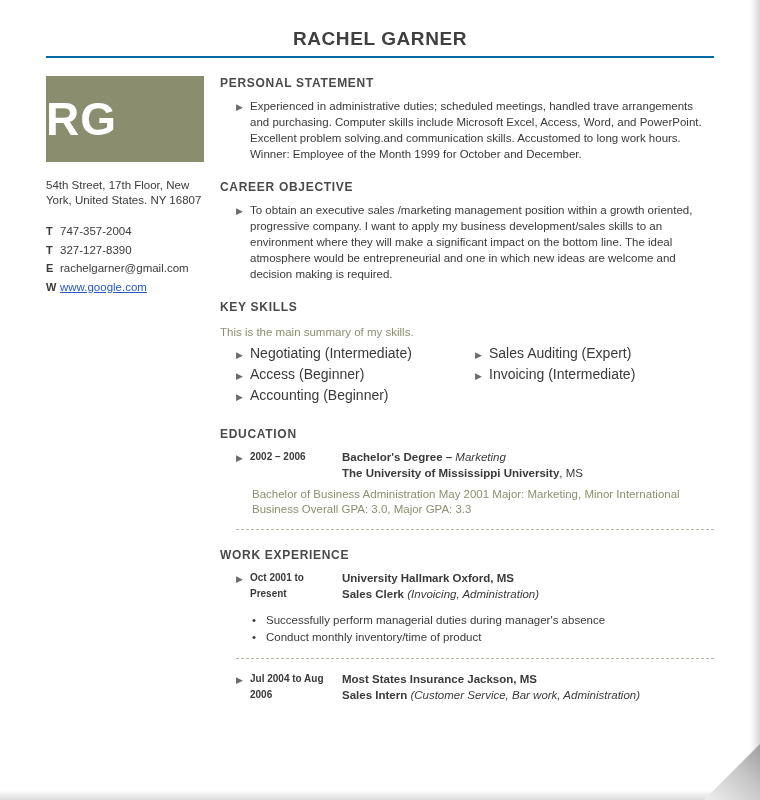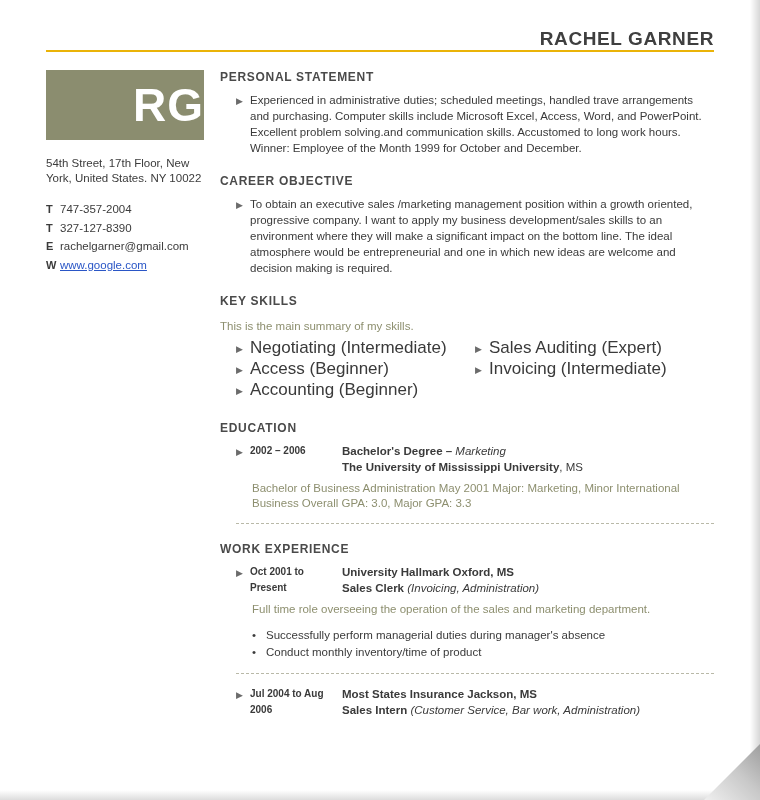--- a/index.html
+++ b/index.html
@@ -22,22 +22,23 @@
   }
   .page-inner {
     position: absolute;
     left: 0; top: 0; right: 0; bottom: 0;
     padding: 28px 46px 0 46px;
     box-sizing: border-box;
     overflow: hidden;
   }
   
   .header {
-    text-align: right;
-    border-bottom: 2px solid #eab308;
+    text-align: center;
+    padding-bottom: 6px;
+    border-bottom: 2px solid #0369a1;
   }
   .header .name {
     font-size: 19px;
     font-weight: bold;
     letter-spacing: 0.6px;
     color: #3f3f3f;
     font-family: "Liberation Sans", sans-serif;
   }
   .body-cols {
     display: flex;
@@ -45,25 +46,25 @@
   }
   
   .left-col {
     width: 172px;
     flex: 0 0 172px;
     padding-right: 10px;
     box-sizing: border-box;
   }
   .initials-box {
     width: 158px;
-    height: 70px;
+    height: 86px;
     background: #8b8d6f;
     display: flex;
     align-items: center;
-    justify-content: flex-end;
+    justify-content: flex-start;
     margin-left: 0px;
   }
   .initials-box .initials {
     color: #ffffff;
     font-size: 46px;
     font-weight: bold;
     letter-spacing: 1px;
     font-family: "Liberation Sans", sans-serif;
   }
   .address {
@@ -140,21 +141,21 @@
     padding-left: 16px;
   }
   .skills-col {
     flex: 1 1 50%;
   }
   .skill-row {
     display: flex;
     margin-bottom: 4px;
   }
   .skill-text {
-    font-size: 17px;
+    font-size: 14px;
     color: #3a3a3a;
     line-height: 15px;
   }
   
   .entry {
     display: flex;
     padding-left: 16px;
   }
   .entry-date {
     flex: 0 0 92px;
@@ -236,21 +237,21 @@
     <div class="header">
       <div class="name">RACHEL GARNER</div>
     </div>
 
     <div class="body-cols">
 
       <div class="left-col">
         <div class="initials-box">
           <span class="initials">RG</span>
         </div>
-        <div class="address">54th Street, 17th Floor, New York, United States. NY 10022</div>
+        <div class="address">54th Street, 17th Floor, New York, United States. NY 16807</div>
 
         <div class="contact-list">
           <div class="contact-row">
             <span class="contact-key">T</span>
             <span class="contact-val">747-357-2004</span>
           </div>
           <div class="contact-row">
             <span class="contact-key">T</span>
             <span class="contact-val">327-127-8390</span>
           </div>
@@ -332,21 +333,20 @@
           <div class="sec-title">WORK EXPERIENCE</div>
 
           <div class="entry">
             <span class="arrow">▶</span>
             <span class="entry-date">Oct 2001 to Present</span>
             <span class="entry-body">
               <span class="bold">University Hallmark Oxford, MS</span><br>
               <span class="bold">Sales Clerk </span><span class="ital">(Invoicing, Administration)</span>
             </span>
           </div>
-          <div class="entry-note">Full time role overseeing the operation of the sales and marketing department.</div>
           <ul class="bullets">
             <li>Successfully perform managerial duties during manager's absence</li>
             <li>Conduct monthly inventory/time of product</li>
           </ul>
           <div class="divider"></div>
 
           <div class="entry">
             <span class="arrow">▶</span>
             <span class="entry-date">Jul 2004 to Aug 2006</span>
             <span class="entry-body">

